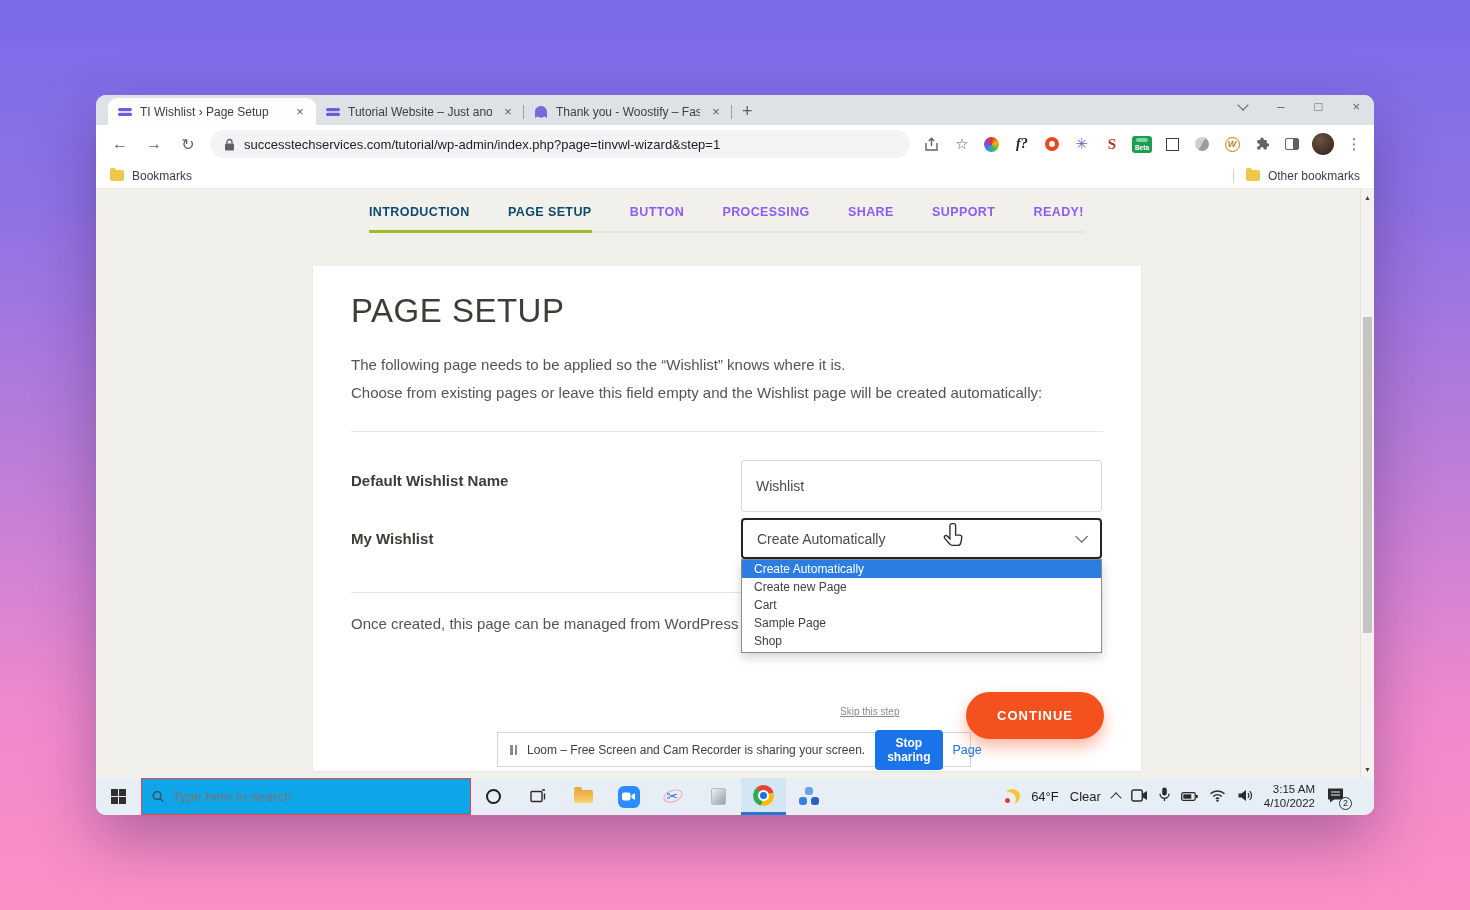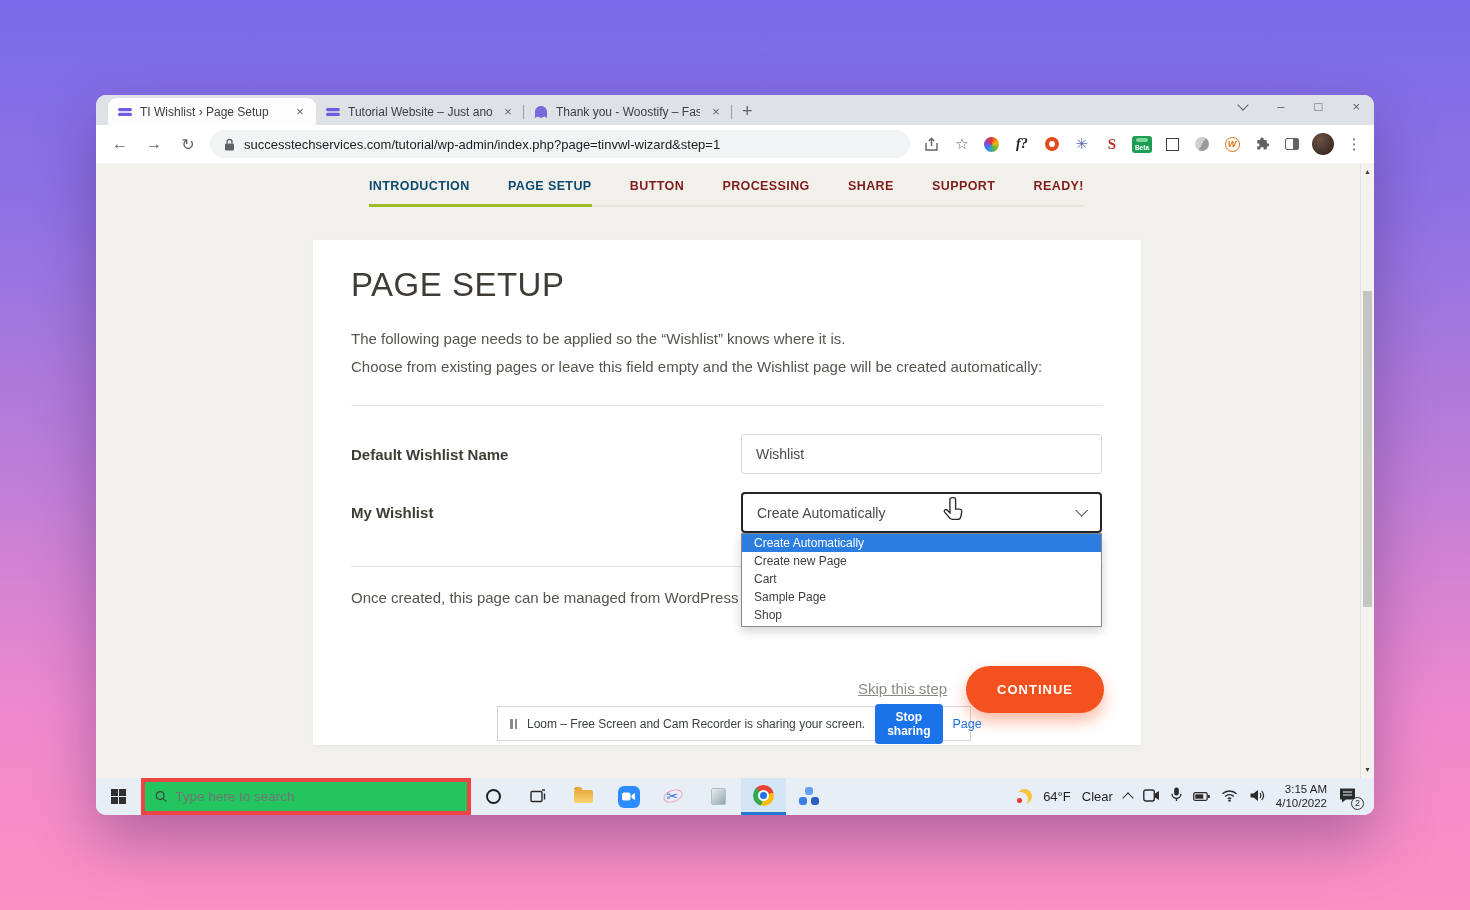--- a/index.html
+++ b/index.html
@@ -46,77 +46,77 @@
   .ext-side::after { content:""; position:absolute; right:0; top:0; bottom:0; width:5px; background:#5f6368; }
   .avatar { width:22px; height:22px; border-radius:50%; background:radial-gradient(circle at 35% 30%, #6b5243, #2d2019); }
   
   .bookbar { flex:0 0 26px; background:#fff; display:flex; align-items:center; padding:0 14px; font-size:12px; color:#3c4043; border-bottom:1px solid #ececec; }
   .bm-folder { width:14px; height:11px; background:#f0c64f; border-radius:2px; position:relative; margin-right:8px; }
   .bm-folder::before { content:""; position:absolute; top:-2px; left:0; width:6px; height:3px; background:#f0c64f; border-radius:2px 2px 0 0; }
   .bm-sep { width:1px; height:14px; background:#d0d0d0; margin:0 12px; }
   
   .page { flex:1; background:#f1f0ea; position:relative; overflow:hidden; }
   .wiz-nav { position:absolute; left:273px; top:16px; width:715px; display:flex; justify-content:space-between; padding-bottom:12px; border-bottom:2px solid #e6e5dd; }
-  .wiz-tab { font-size:12.5px; font-weight:bold; letter-spacing:.4px; color:#7f1d1d; }
+  .wiz-tab { font-size:12.5px; font-weight:bold; letter-spacing:.4px; color:#8b5cf6; }
   .wiz-tab.on { color:#0c4a6e; }
   .wiz-bar { position:absolute; left:0; bottom:-2px; width:223px; height:3px; background:#9fbb2a; }
   .card { position:absolute; left:217px; top:77px; width:828px; height:505px; background:#fff; box-shadow:0 1px 3px rgba(0,0,0,.05); }
   .card h1 { position:absolute; left:38px; top:26px; font-size:33px; font-weight:500; color:#3f3c35; letter-spacing:.5px; }
   .intro { position:absolute; left:38px; font-size:15px; color:#54554e; }
   .i1 { top:90px; } .i2 { top:118px; }
   .hr { position:absolute; left:38px; right:38px; height:1px; background:#e6e5df; }
   .hr1 { top:165px; } .hr2 { top:326px; z-index:1; }
   .f-label { position:absolute; left:38px; font-size:15px; font-weight:bold; color:#3e3c35; }
   .l1 { top:206px; } .l2 { top:264px; }
-  .txt-input { position:absolute; left:428px; top:194px; width:361px; height:40px; border:1px solid #d9d9d6; border-radius:3px; background:#fff; padding:0 14px; font-size:14px; color:#4a4a4a; font-family:"Liberation Sans",sans-serif; }
+  .txt-input { position:absolute; left:428px; top:194px; width:361px; height:52px; border:1px solid #d9d9d6; border-radius:3px; background:#fff; padding:0 14px; font-size:14px; color:#4a4a4a; font-family:"Liberation Sans",sans-serif; }
   .select { position:absolute; left:428px; top:252px; width:361px; height:41px; border:2px solid #242424; border-radius:4px; background:#fff; display:flex; align-items:center; padding:0 14px; font-size:14px; color:#4a4a4a; z-index:2; }
   .sel-caret { position:absolute; right:16px; width:9px; height:9px; border-right:1.8px solid #555; border-bottom:1.8px solid #555; transform:rotate(45deg) translateY(-3px); }
   .cursor-hand { position:absolute; left:200px; top:3px; z-index:12; }
   .dropdown { position:absolute; left:428px; top:293px; width:361px; background:#fff; border:1px solid #8a8a8a; box-shadow:0 4px 10px rgba(0,0,0,.18); z-index:10; padding-bottom:2px; }
   .opt { font-size:12px; color:#3f3f3f; padding:1.5px 12px; line-height:15px; white-space:nowrap; }
   .opt.sel { background:#2b7de1; color:#fff; }
   .note { position:absolute; left:38px; top:349px; width:392px; font-size:15px; color:#54554e; white-space:nowrap; overflow:hidden; }
-  .skip { position:absolute; left:545px; top:440px; font-size:15px; color:#8b8b86; text-decoration:underline; }
+  .skip { position:absolute; left:527px; top:440px; font-size:10px; color:#8b8b86; text-decoration:underline; }
   .continue { position:absolute; left:653px; top:426px; width:138px; height:47px; border:none; border-radius:25px; background:#f5511e; color:#fff; font-size:13px; font-weight:bold; letter-spacing:1px; box-shadow:0 8px 16px rgba(244,81,30,.4); z-index:5; font-family:"Liberation Sans",sans-serif; }
   
   .loom { position:absolute; left:401px; top:543px; width:474px; height:35px; background:#fff; border:1px solid #d5d5d5; display:flex; align-items:center; padding:0 10px 0 12px; gap:10px; z-index:4; }
   .pause-ic { display:flex; gap:2px; }
   .pause-ic i { width:2.5px; height:10px; background:#8a8a8a; display:block; }
   .loom-msg { font-size:12px; color:#3c4043; white-space:nowrap; }
   .stop-btn { background:#1a73e8; color:#fff; border:none; border-radius:4px; font-size:12px; font-weight:bold; padding:6px 12px; font-family:"Liberation Sans",sans-serif; }
   .hide-link { color:#1a73e8; font-size:12.5px; }
   
   .scrollbar { position:absolute; right:0; top:0; bottom:0; width:14px; background:#f3f2ee; border-left:1px solid #e2e1db; }
   .sb-arrow { position:absolute; left:0; right:0; text-align:center; font-size:7px; color:#3f3f3f; }
   .sb-up { top:5px; } .sb-down { bottom:5px; }
   .sb-thumb { position:absolute; left:2px; width:9px; top:128px; height:316px; background:#c4c4c0; }
   
   .taskbar { flex:0 0 37px; background:#e8eef6; display:flex; align-items:stretch; }
   .tb-slot { width:45px; display:flex; align-items:center; justify-content:center; }
   .tb-slot.active { background:#d4e5f6; border-bottom:3px solid #2677d2; }
   .win-logo { display:grid; grid-template-columns:7px 7px; grid-template-rows:7px 7px; gap:1.5px; }
   .win-logo b { background:#2f2f2f; }
-  .search-box { width:330px; background:#22c55e; border:4px solid #ef4444; display:flex; align-items:center; padding:0 10px; gap:8px; }
+  .search-box { width:330px; background:#0ea5e9; border:1px solid #ef4444; display:flex; align-items:center; padding:0 10px; gap:8px; }
   .search-box input { border:none; outline:none; font-size:13.5px; color:#444; width:100%; background:transparent; font-family:"Liberation Sans",sans-serif; }
   .cortana { width:15px; height:15px; border:2px solid #1f1f1f; border-radius:50%; }
   .folder-ic { width:19px; height:13px; background:linear-gradient(#e9a93d,#f7d473); border-radius:2px; position:relative; }
   .folder-ic::before { content:""; position:absolute; top:-3px; left:0; width:8px; height:3px; background:#e9a93d; border-radius:2px 2px 0 0; }
   .zoom-ic { width:22px; height:22px; background:#2d8cff; border-radius:6px; display:flex; align-items:center; justify-content:center; }
   .snip-wrap { position:relative; width:24px; height:18px; }
   .snip-ellipse { position:absolute; left:1px; top:2px; width:20px; height:12px; border:1.6px solid #f2a0b5; border-radius:50%; transform:rotate(-20deg); }
   .snip-sc { position:absolute; left:5px; top:0; color:#3f6fd8; font-size:14px; }
   .wordpad-ic { width:15px; height:17px; background:linear-gradient(135deg,#eceff1,#90a4ae); border-radius:2px; border:1px solid #b0bec5; }
   .chrome-ball { width:21px; height:21px; border-radius:50%; background:conic-gradient(from -45deg,#ea4335 0 33%,#fbbc05 33% 66%,#34a853 66% 100%); position:relative; }
   .chrome-ball::after { content:""; position:absolute; left:50%; top:50%; width:7px; height:7px; margin:-5.5px 0 0 -5.5px; background:#1a73e8; border:2px solid #fff; border-radius:50%; }
   .blueapp { position:relative; width:20px; height:20px; }
   .blueapp i { position:absolute; width:8px; height:8px; border-radius:3px; background:#3e7de0; }
   .blueapp i:nth-child(1){ left:6px; top:0; background:#64a2f0; }
   .blueapp i:nth-child(2){ left:0; top:10px; }
   .blueapp i:nth-child(3){ left:12px; top:10px; background:#2b5fc4; }
-  .tray { margin-left:auto; display:flex; align-items:center; gap:11px; padding-right:12px; }
+  .tray { margin-left:auto; display:flex; align-items:center; gap:11px; padding-right:24px; }
   .moon { width:15px; height:15px; border-radius:50%; box-shadow:inset -4px 3px 0 0 #f6c33c; position:relative; }
   .moon::after { content:""; position:absolute; left:0; bottom:1px; width:5px; height:5px; background:#e23c2e; border-radius:50%; }
   .w-temp, .w-desc { font-size:13px; color:#1f1f1f; }
   .caret-up { width:8px; height:8px; border-left:1.7px solid #333; border-top:1.7px solid #333; transform:rotate(45deg); margin-top:3px; }
   .dt { text-align:right; font-size:11.5px; color:#1f1f1f; line-height:13.5px; }
   .notif { position:relative; width:24px; height:20px; }
   .notif .badge { position:absolute; right:-2px; bottom:-3px; width:13px; height:13px; border:1.3px solid #333; background:#e8eef6; border-radius:50%; font-size:9px; color:#1f1f1f; display:flex; align-items:center; justify-content:center; }
 </style>
 </head>
 <body>
@@ -200,20 +200,28 @@
           </svg>
       </span>
       <span class="tb-ic">
           <i class="ext-side"></i>
         </span>
       <span class="avatar"></span>
       <span class="tb-ic">⋮</span>
     </div>
   </div>
 
+  <div class="bookbar">
+    <span class="bm-folder"></span>
+    <span>Bookmarks</span>
+    <span style="flex:1"></span>
+    <span class="bm-sep"></span>
+    <span class="bm-folder"></span>
+    <span>Other bookmarks</span>
+  </div>
 
   <div class="page">
 
     <div class="wiz-nav">
       <span class="wiz-tab on">INTRODUCTION</span>
       <span class="wiz-tab on">PAGE SETUP</span>
       <span class="wiz-tab">BUTTON</span>
       <span class="wiz-tab">PROCESSING</span>
       <span class="wiz-tab">SHARE</span>
       <span class="wiz-tab">SUPPORT</span>

